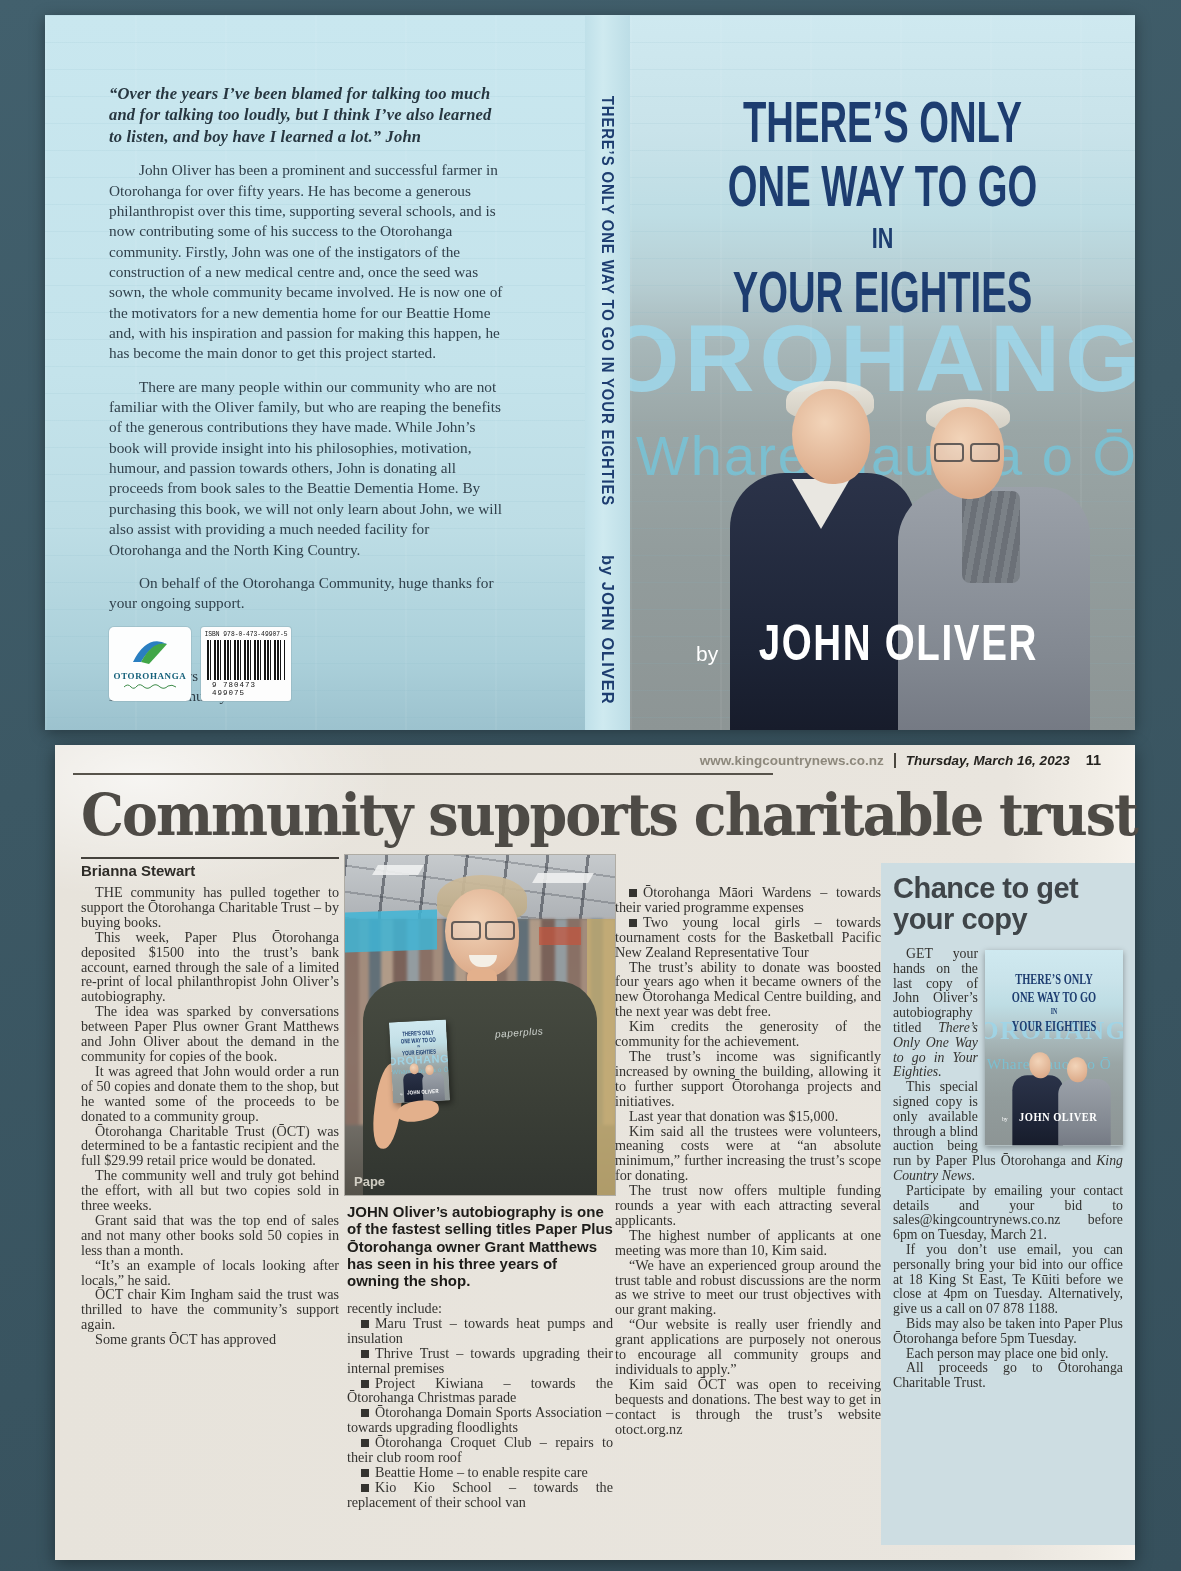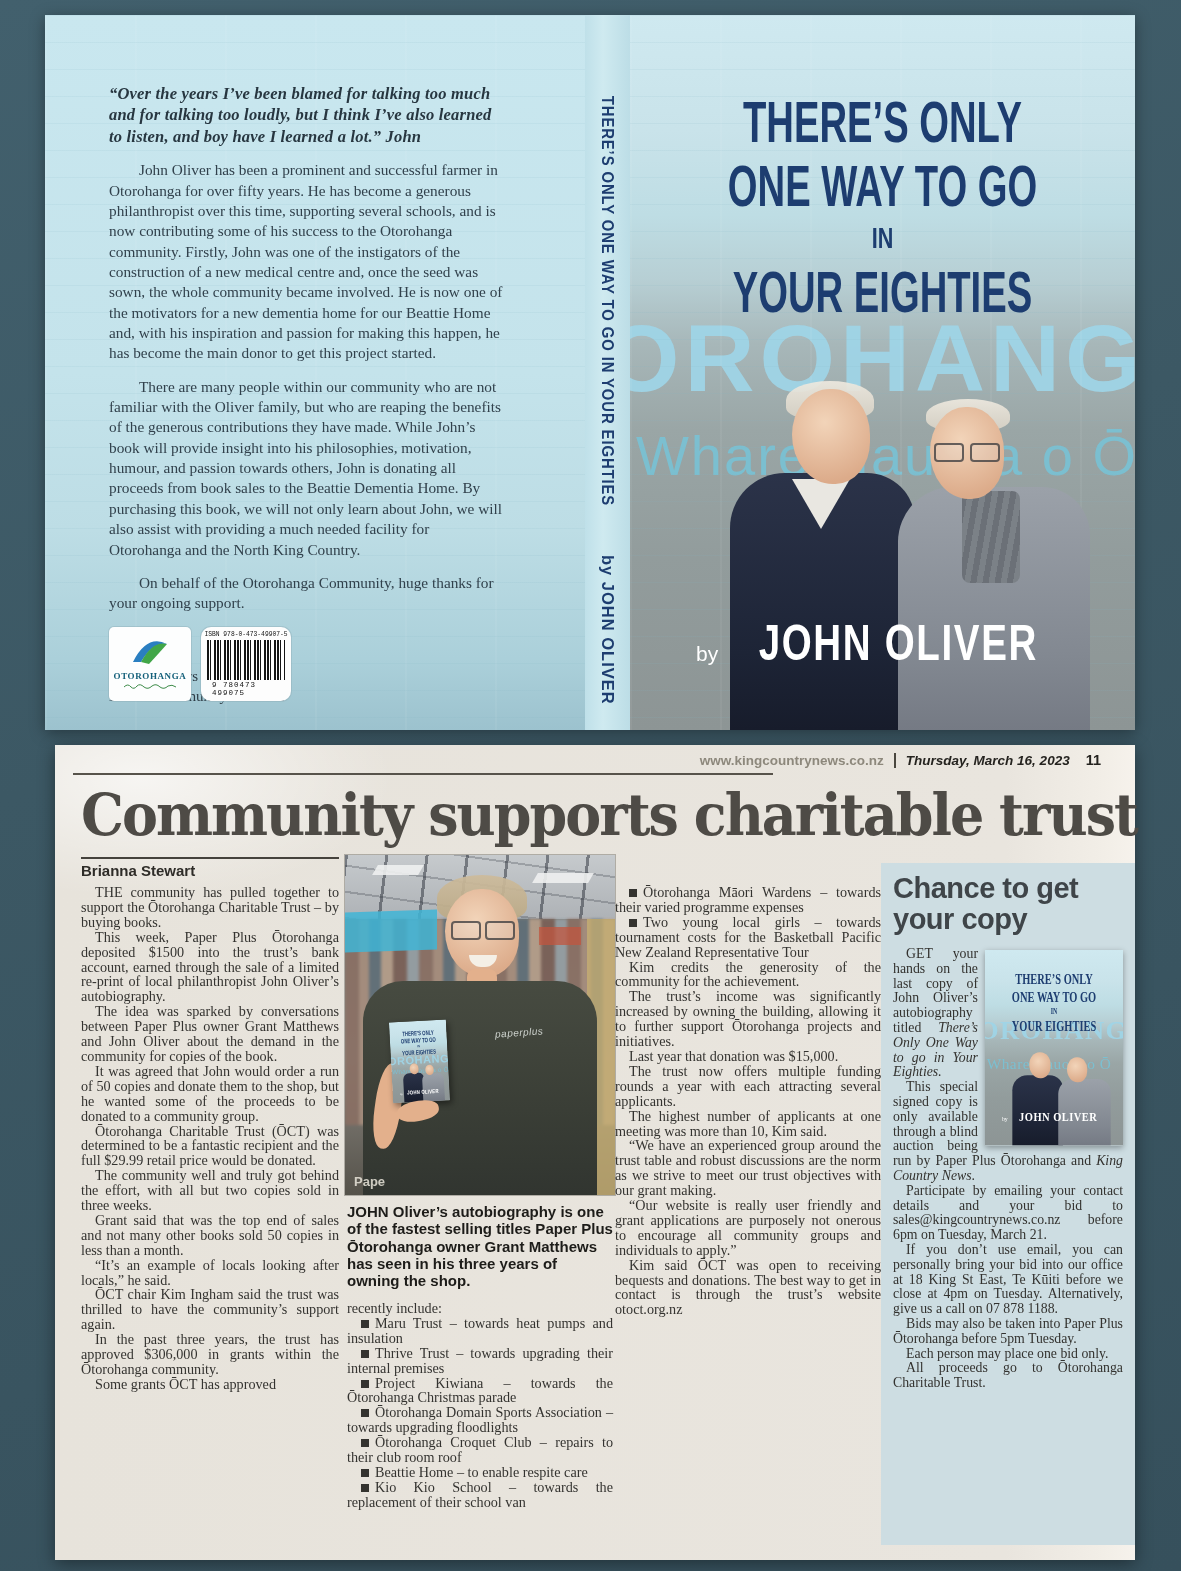--- a/index.html
+++ b/index.html
@@ -24,21 +24,21 @@
   .bc-name,.bc-org{font-family:"Liberation Serif",serif;font-size:15px;line-height:1.35;color:#2c3b45;}
   .bc-bottom{position:absolute;left:64px;top:612px;width:452px;display:flex;gap:10px;align-items:stretch;}
   .donation-box{width:222px;height:74px;border:2px solid #7f9aa3;border-radius:10px;
     background:rgba(247,252,253,.78);display:flex;align-items:center;padding:4px 8px;box-sizing:border-box;gap:6px;}
   .donation-label{width:78px;font-size:9px;font-weight:bold;line-height:1.3;color:#23313a;}
   .donation-trust{flex:1;text-align:center;font-family:"Liberation Serif",serif;font-weight:bold;
     font-size:14.5px;line-height:1.35;color:#1d2730;letter-spacing:.5px;}
   .logo-box{width:82px;height:74px;background:#fdfefe;border-radius:5px;display:flex;flex-direction:column;
     align-items:center;justify-content:center;gap:1px;box-shadow:0 0 0 1px rgba(140,170,180,.4);}
   .logo-word{font-family:"Liberation Serif",serif;font-size:9px;font-weight:bold;color:#14607a;letter-spacing:.6px;}
-  .barcode-box{width:90px;height:74px;background:#fdfdfd;border-radius:10px;padding:4px 11px;box-sizing:border-box;
+  .barcode-box{width:90px;height:74px;background:#fdfdfd;border-radius:3px;padding:4px 11px;box-sizing:border-box;
     display:flex;flex-direction:column;align-items:center;box-shadow:0 0 0 1px rgba(140,170,180,.4);}
   .isbn-label{font-family:"Liberation Mono",monospace;font-size:6.3px;color:#111;white-space:nowrap;}
   .bars{width:78px;height:40px;margin-top:2px;
     background:repeating-linear-gradient(90deg,#141414 0 1.5px,#fff 1.5px 3px,#141414 3px 3.8px,#fff 3.8px 6.5px,#141414 6.5px 8.5px,#fff 8.5px 10px);}
   .barcode-digits{font-family:"Liberation Mono",monospace;font-size:7.5px;color:#111;margin-top:1px;letter-spacing:1px;}
   .spine{position:absolute;left:540px;top:0;width:45px;height:715px;overflow:hidden;
     background:linear-gradient(90deg,#bfe0e9,#cfeaf0 40%,#bcdde6);display:flex;flex-direction:column;align-items:center;}
   .spine-text{writing-mode:vertical-rl;color:#1d3d70;font-weight:bold;white-space:nowrap;margin-top:58px;}
   .spine-title{font-size:16.5px;letter-spacing:1px;transform:scale(1.05,.9);}
   .spine-byline{font-size:16.5px;letter-spacing:1px;margin-top:26px;}
@@ -213,21 +213,20 @@
   <div class="col col1">
     <p>THE community has pulled together to support the Ōtorohanga Charitable Trust – by buying books.</p>
     <p>This week, Paper Plus Ōtorohanga deposited $1500 into the trust’s bank account, earned through the sale of a limited re-print of local philanthropist John Oliver’s autobiography.</p>
     <p>The idea was sparked by conversations between Paper Plus owner Grant Matthews and John Oliver about the demand in the community for copies of the book.</p>
     <p>It was agreed that John would order a run of 50 copies and donate them to the shop, but he wanted some of the proceeds to be donated to a community group.</p>
     <p>Ōtorohanga Charitable Trust (ŌCT) was determined to be a fantastic recipient and the full $29.99 retail price would be donated.</p>
     <p>The community well and truly got behind the effort, with all but two copies sold in three weeks.</p>
     <p>Grant said that was the top end of sales and not many other books sold 50 copies in less than a month.</p>
     <p>“It’s an example of locals looking after locals,” he said.</p>
     <p>ŌCT chair Kim Ingham said the trust was thrilled to have the community’s support again.</p>
-    <p>In the past three years, the trust has approved $306,000 in grants within the Ōtorohanga community.</p>
     <p>Some grants ŌCT has approved</p>
   </div>
 
   <div class="photo">
     <div class="ceiling">
       <div class="beams"></div>
       <div class="lamp" style="left:30px;top:10px;width:46px;height:10px;"></div>
       <div class="lamp" style="left:190px;top:18px;width:56px;height:10px;"></div>
     </div>
     <div class="shelves"></div>
@@ -281,23 +280,25 @@
     <p><span class="sq"></span><span>Project Kiwiana – towards the Ōtorohanga Christmas parade</span></p>
     <p><span class="sq"></span><span>Ōtorohanga Domain Sports Association – towards upgrading floodlights</span></p>
     <p><span class="sq"></span><span>Ōtorohanga Croquet Club – repairs to their club room roof</span></p>
     <p><span class="sq"></span><span>Beattie Home – to enable respite care</span></p>
     <p><span class="sq"></span><span>Kio Kio School – towards the replacement of their school van</span></p>
   </div>
 
   <div class="col col3">
     <p><span class="sq"></span><span>Ōtorohanga Māori Wardens – towards their varied programme expenses</span></p>
     <p><span class="sq"></span><span>Two young local girls – towards tournament costs for the Basketball Pacific New Zealand Representative Tour</span></p>
+    <p>The trust’s ability to donate was boosted four years ago when it became owners of the new Ōtorohanga Medical Centre building, and the next year was debt free.</p>
     <p>Kim credits the generosity of the community for the achievement.</p>
     <p>The trust’s income was significantly increased by owning the building, allowing it to further support Ōtorohanga projects and initiatives.</p>
     <p>Last year that donation was $15,000.</p>
+    <p>Kim said all the trustees were volunteers, meaning costs were at “an absolute minimum,” further increasing the trust’s scope for donating.</p>
     <p>The trust now offers multiple funding rounds a year with each attracting several applicants.</p>
     <p>The highest number of applicants at one meeting was more than 10, Kim said.</p>
     <p>“We have an experienced group around the trust table and robust discussions are the norm as we strive to meet our trust objectives with our grant making.</p>
     <p>“Our website is really user friendly and grant applications are purposely not onerous to encourage all community groups and individuals to apply.”</p>
     <p>Kim said ŌCT was open to receiving bequests and donations. The best way to get in contact is through the trust’s website otoct.org.nz</p>
   </div>
 
   <div class="sidebar">
     <div class="sb-head">Chance to get your copy</div>
     <div class="sb-body">

